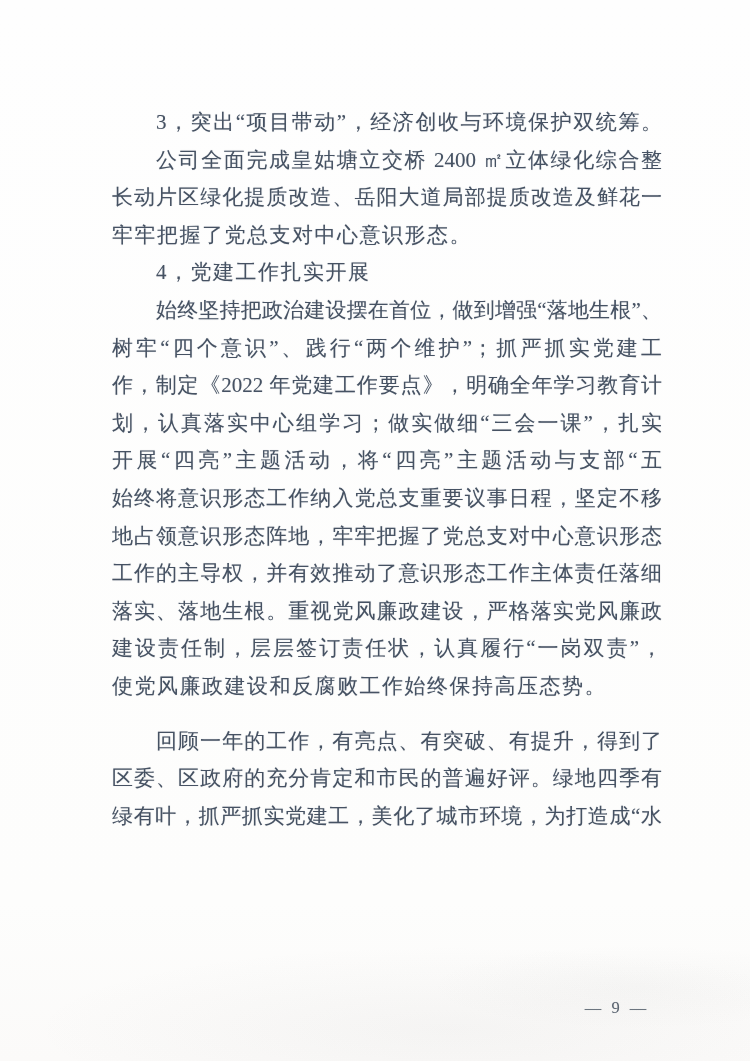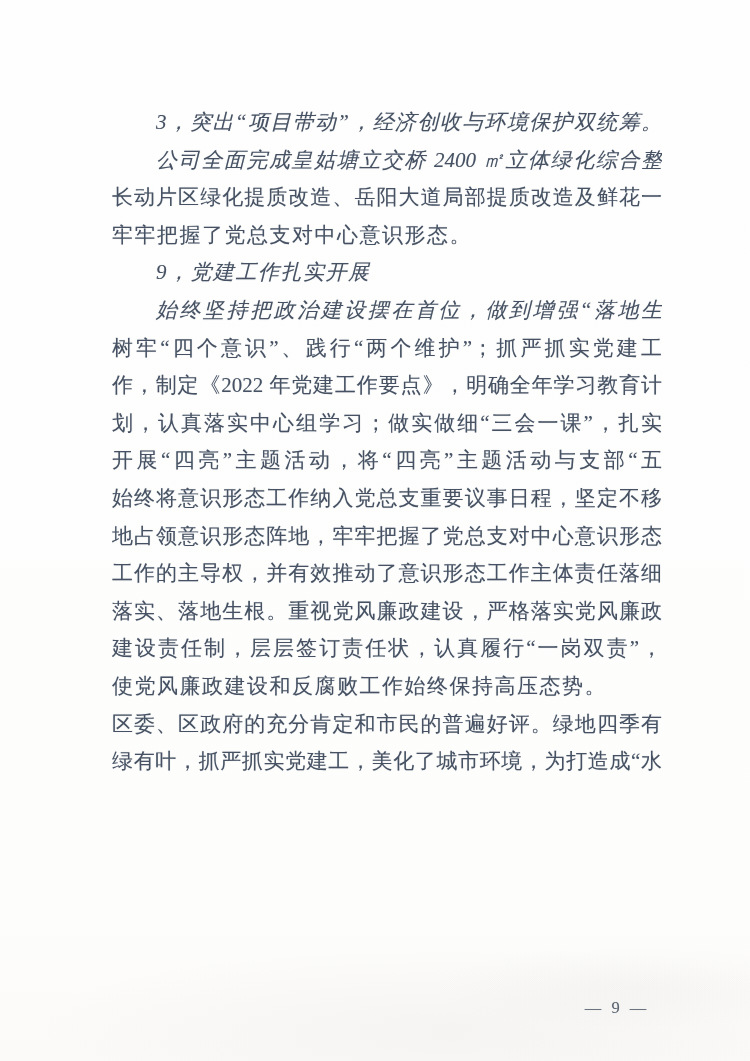--- a/index.html
+++ b/index.html
@@ -43,21 +43,20 @@
     white-space: normal;
     text-align: justify;
     text-align-last: justify;
     overflow: hidden;
   }
   .line.plain {
     letter-spacing: 1.5px;
   }
   .line.indent {
     padding-left: 44px;
-    font-style: italic;
   }
   .line.justify.indent {
     width: 506px;
   }
   .line.gap {
     margin-top: 17px;
   }
   .page-number {
     position: absolute;
     top: 995px;
@@ -75,30 +74,31 @@
 </head>
 <body>
 
 <div class="page">
   <div class="content">
     <div>
         <div class="line justify indent">3，突出“项目带动”，经济创收与环境保护双统筹。</div>
         <div class="line justify indent">公司全面完成皇姑塘立交桥 2400 ㎡立体绿化综合整</div>
         <div class="line justify">长动片区绿化提质改造、岳阳大道局部提质改造及鲜花一</div>
         <div class="line plain">牢牢把握了党总支对中心意识形态。</div>
-        <div class="line plain indent">9，党建工作扎实开展</div>
+        <div class="line plain indent">4，党建工作扎实开展</div>
         <div class="line justify indent">始终坚持把政治建设摆在首位，做到增强“落地生根”、</div>
         <div class="line justify">树牢“四个意识”、践行“两个维护”；抓严抓实党建工</div>
         <div class="line justify">作，制定《2022 年党建工作要点》，明确全年学习教育计</div>
         <div class="line justify">划，认真落实中心组学习；做实做细“三会一课”，扎实</div>
         <div class="line justify">开展“四亮”主题活动，将“四亮”主题活动与支部“五</div>
         <div class="line justify">始终将意识形态工作纳入党总支重要议事日程，坚定不移</div>
         <div class="line justify">地占领意识形态阵地，牢牢把握了党总支对中心意识形态</div>
         <div class="line justify">工作的主导权，并有效推动了意识形态工作主体责任落细</div>
         <div class="line justify">落实、落地生根。重视党风廉政建设，严格落实党风廉政</div>
         <div class="line justify">建设责任制，层层签订责任状，认真履行“一岗双责”，</div>
         <div class="line plain">使党风廉政建设和反腐败工作始终保持高压态势。</div>
+        <div class="line justify indent gap">回顾一年的工作，有亮点、有突破、有提升，得到了</div>
         <div class="line justify">区委、区政府的充分肯定和市民的普遍好评。绿地四季有</div>
         <div class="line justify">绿有叶，抓严抓实党建工，美化了城市环境，为打造成“水</div>
       </div>
   </div>
   <div class="page-number">— 9 —</div>
 </div>
 
 </body></html>

